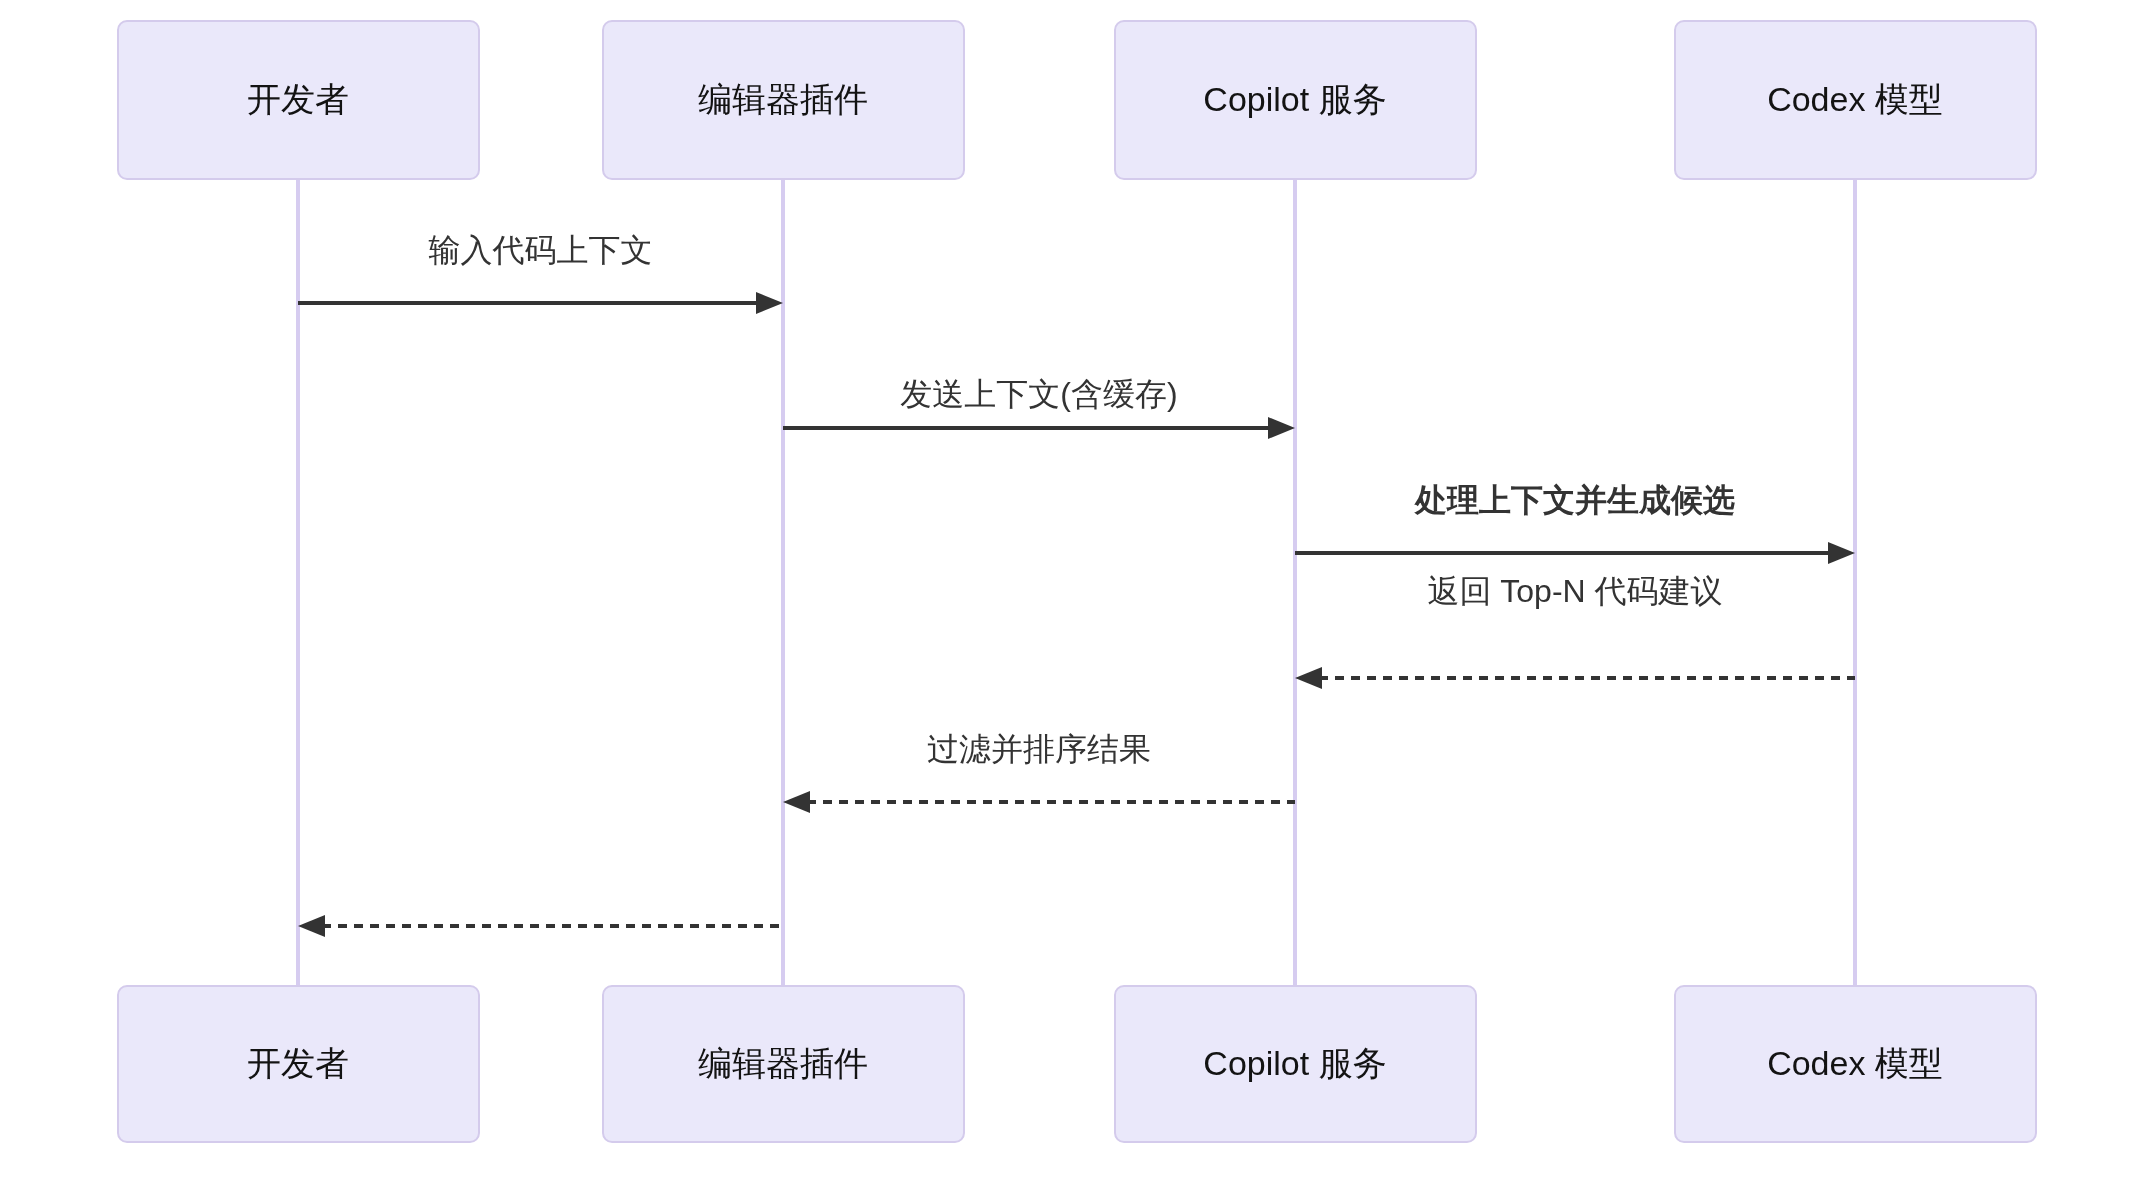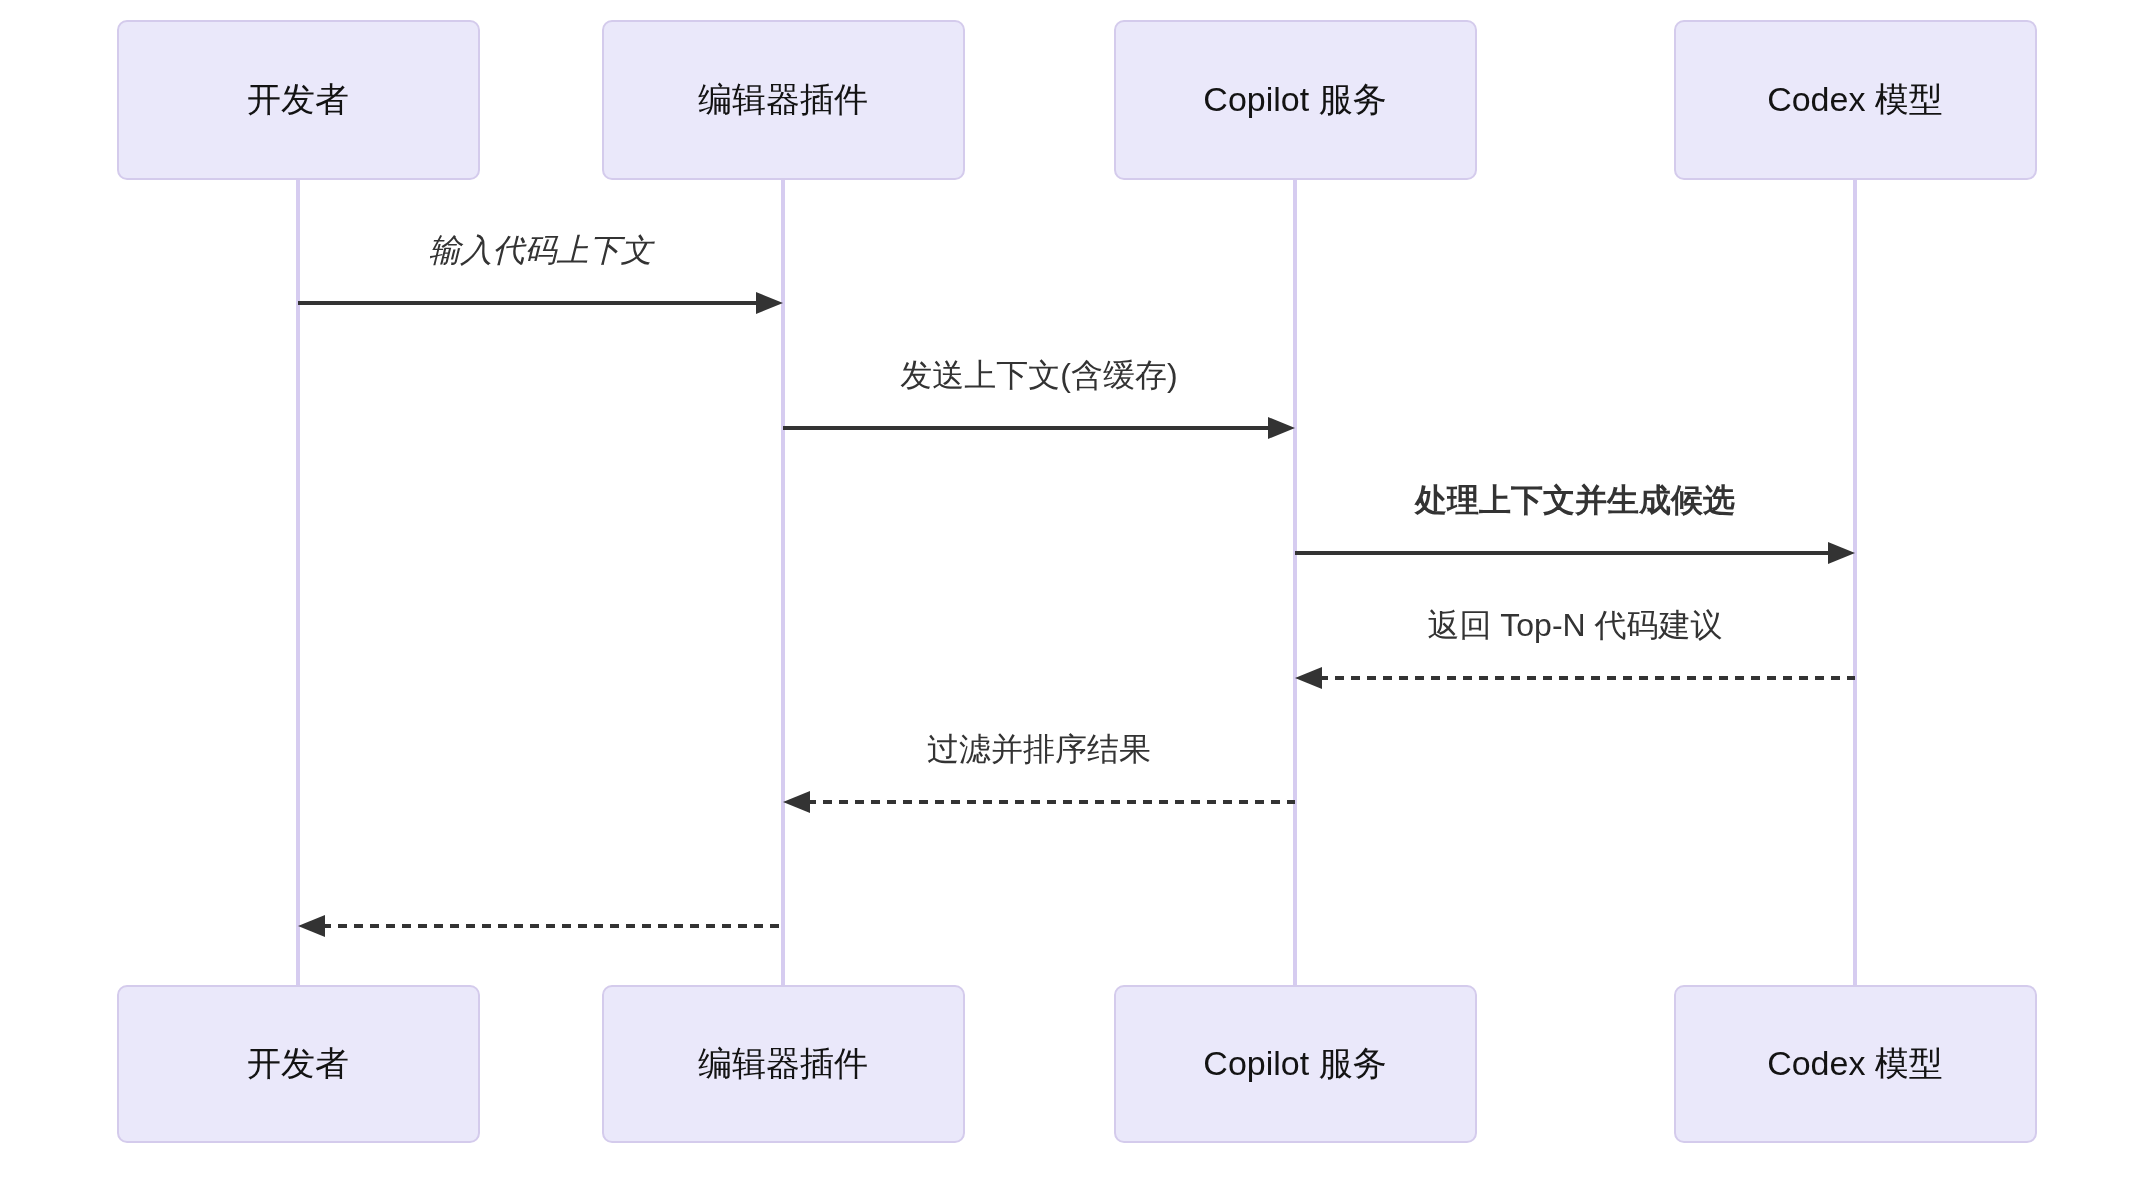--- a/index.html
+++ b/index.html
@@ -78,30 +78,30 @@
     <div class="actor-box" style="left: 116.5px; top: 985px; width: 363px; height: 158px;">开发者</div>
     <div class="lifeline" style="left: 781px; top: 178px; height: 809px;"></div>
     <div class="actor-box" style="left: 601.5px; top: 20px; width: 363px; height: 160px;">编辑器插件</div>
     <div class="actor-box" style="left: 601.5px; top: 985px; width: 363px; height: 158px;">编辑器插件</div>
     <div class="lifeline" style="left: 1293px; top: 178px; height: 809px;"></div>
     <div class="actor-box" style="left: 1113.5px; top: 20px; width: 363px; height: 160px;">Copilot 服务</div>
     <div class="actor-box" style="left: 1113.5px; top: 985px; width: 363px; height: 158px;">Copilot 服务</div>
     <div class="lifeline" style="left: 1853px; top: 178px; height: 809px;"></div>
     <div class="actor-box" style="left: 1673.5px; top: 20px; width: 363px; height: 160px;">Codex 模型</div>
     <div class="actor-box" style="left: 1673.5px; top: 985px; width: 363px; height: 158px;">Codex 模型</div>
-    <div class="msg-label" style="left: 240.5px; top: 227px; font-style: italic;">输入代码上下文</div>
+    <div class="msg-label" style="left: 240.5px; top: 227px;">输入代码上下文</div>
     <div class="msg-line solid" style="left: 298px; top: 301px; width: 461px;"></div>
     <div class="arrowhead right" style="left: 756px; top: 292px;"></div>
-    <div class="msg-label" style="left: 739px; top: 352px;">发送上下文(含缓存)</div>
+    <div class="msg-label" style="left: 739px; top: 371px;">发送上下文(含缓存)</div>
     <div class="msg-line solid" style="left: 783px; top: 426px; width: 488px;"></div>
     <div class="arrowhead right" style="left: 1268px; top: 417px;"></div>
     <div class="msg-label" style="left: 1275px; top: 477px; font-weight: bold;">处理上下文并生成候选</div>
     <div class="msg-line solid" style="left: 1295px; top: 551px; width: 536px;"></div>
     <div class="arrowhead right" style="left: 1828px; top: 542px;"></div>
-    <div class="msg-label" style="left: 1275px; top: 602px;">返回 Top-N 代码建议</div>
+    <div class="msg-label" style="left: 1275px; top: 568px;">返回 Top-N 代码建议</div>
     <div class="msg-line dashed" style="left: 1319px; top: 676px; width: 536px;"></div>
     <div class="arrowhead left" style="left: 1295px; top: 667px;"></div>
     <div class="msg-label" style="left: 739px; top: 726px;">过滤并排序结果</div>
     <div class="msg-line dashed" style="left: 807px; top: 800px; width: 488px;"></div>
     <div class="arrowhead left" style="left: 783px; top: 791px;"></div>
     <div class="msg-line dashed" style="left: 322px; top: 924px; width: 461px;"></div>
     <div class="arrowhead left" style="left: 298px; top: 915px;"></div>
   </div>
 
 </body></html>

